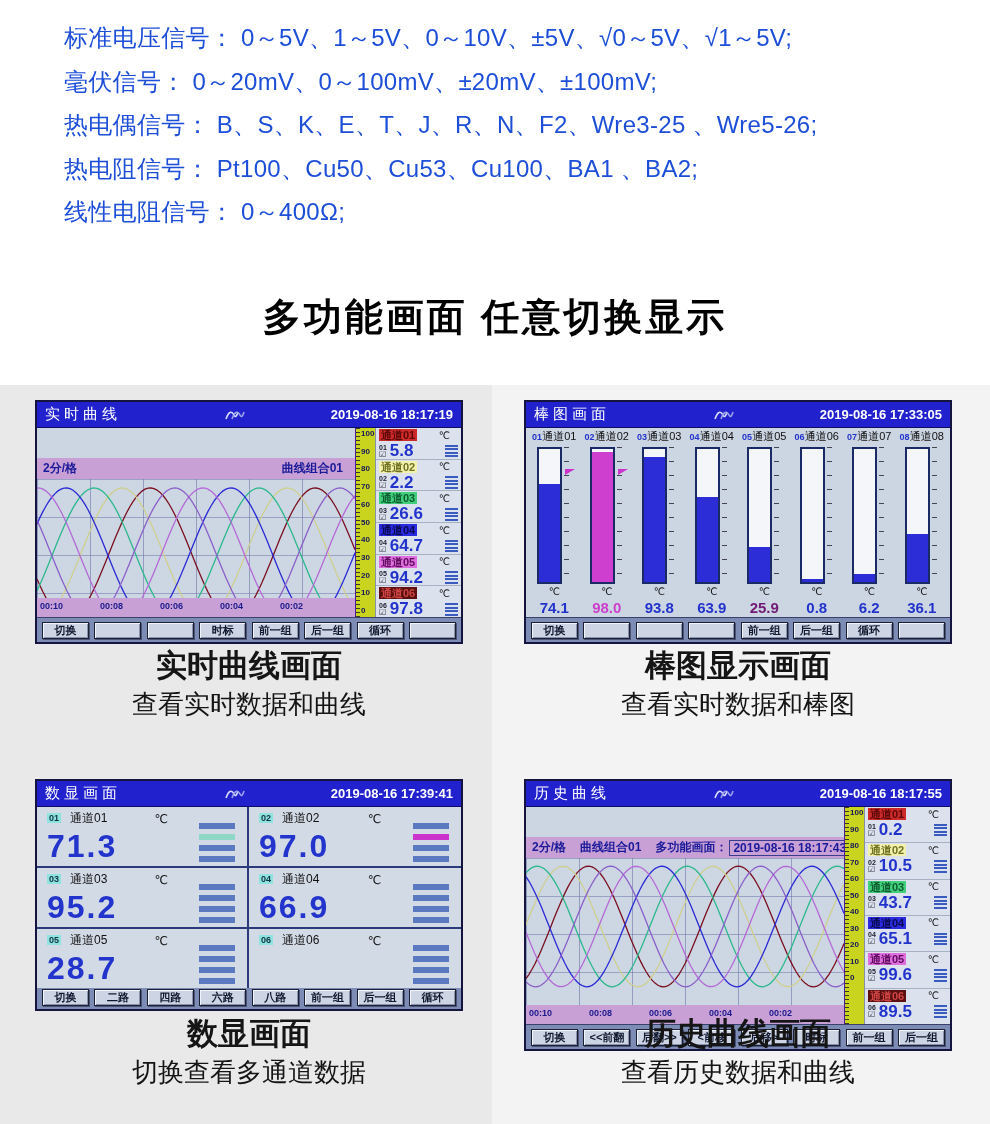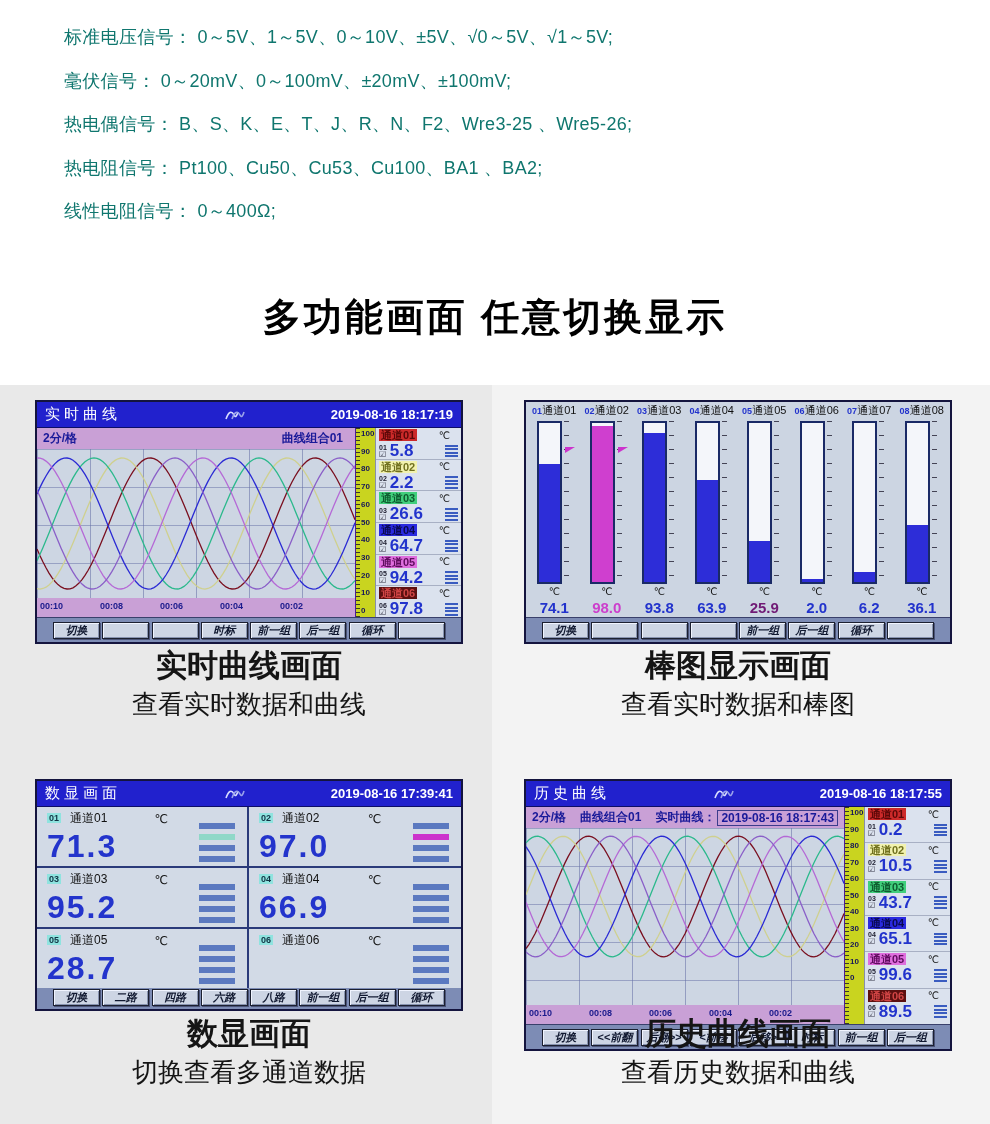--- a/index.html
+++ b/index.html
@@ -1,20 +1,20 @@
 <!DOCTYPE html>
 <html><head>
 <meta charset="utf-8">
 <style>
   * { margin:0; padding:0; box-sizing:border-box; }
   html,body { width:990px; height:1124px; background:#ffffff; font-family:"Liberation Sans","DejaVu Sans",sans-serif; position:relative; overflow:hidden; }
 
   
   .spec-block { position:absolute; left:64px; top:16px; }
-  .spec-line { font-size:18px; color:#0f766e; line-height:43.5px; letter-spacing:0.3px; white-space:nowrap; }
+  .spec-line { font-size:24px; color:#1d4ed8; line-height:43.5px; letter-spacing:0.3px; white-space:nowrap; }
 
   .main-heading { position:absolute; top:292px; left:0; width:990px; text-align:center; font-size:38px; font-weight:bold; color:#000; letter-spacing:3px; }
 
   
   .bg-left  { position:absolute; top:385px; left:0;     width:492px; height:739px; background:#e9e9e9; }
   .bg-right { position:absolute; top:385px; left:492px; width:498px; height:739px; background:#f3f3f3; }
 
   
   .device { position:absolute; width:428px; border:2px solid #14143e; background:#ccd5e2; display:flex; flex-direction:column; }
   #panel-realtime { left:35px;  top:400px; height:244px; }
@@ -23,21 +23,21 @@
   #panel-history  { left:524px; top:779px; height:272px; }
 
   .dev-header { height:26px; background:#2121cd; border-bottom:1px solid #0d0d66; display:flex; align-items:center; padding:0 8px; color:#fff; position:relative; flex:0 0 26px; }
   .dev-title { font-size:15px; letter-spacing:4px; }
   .dev-logo { position:absolute; left:44%; top:5px; }
   .dev-time { margin-left:auto; font-size:13px; font-weight:bold; white-space:nowrap; }
 
   .dev-body { flex:1; display:flex; min-height:0; }
 
   
-  .plot-col { flex:1; display:flex; flex-direction:column; min-width:0; }
+  .plot-col { flex:1; display:flex; flex-direction:column; min-width:0;margin-top:30px; }
   .plot-top { height:21px; flex:0 0 21px; background:#c9a0d6; display:flex; align-items:center; padding:0 6px; font-size:12px; font-weight:bold; color:#1a1a99; white-space:nowrap; }
   .plot-top .grp { margin-left:auto; margin-right:6px; }
   .pt-gap { margin-left:14px; }
   .recall-box { border:1px solid #3c3c8c; padding:0 3px; margin-left:2px; }
   .plot-area { flex:1; position:relative; overflow:hidden; background:#cdd6e3;
     background-image:
       repeating-linear-gradient(to right, rgba(100,110,165,.55) 0 1px, transparent 1px 53px),
       repeating-linear-gradient(to bottom, rgba(100,110,165,.5) 0 1px, transparent 1px 38px); }
   .curves { position:absolute; left:0; top:0; }
   .plot-bottom { height:19px; flex:0 0 19px; background:#c9a0d6; position:relative; }
@@ -56,21 +56,21 @@
   .chan-unit { margin-left:auto; margin-right:8px; font-size:10px; color:#111; }
   .chan-val-row { display:flex; align-items:center; }
   .chan-idx { display:flex; flex-direction:column; line-height:1; }
   .idx-num { font-size:7px; font-weight:bold; color:#223; }
   .idx-chk { font-size:8px; color:#334; }
   .chan-value { font-size:17px; font-weight:bold; color:#2233cc; margin-left:3px; white-space:nowrap; }
   .chan-menu { margin-left:auto; width:13px; }
   .chan-menu span { display:block; height:2px; background:#3a5cc0; margin:1.5px 0; }
 
   
-  .btn-bar { height:25px; flex:0 0 25px; background:#7d8cb5; border-top:1px solid #39406b; display:flex; align-items:center; justify-content:space-between; padding:0 16px;font-style:italic; }
+  .btn-bar { height:25px; flex:0 0 25px; background:#7d8cb5; border-top:1px solid #39406b; display:flex; align-items:center; justify-content:space-between; padding:0 5px; }
   .dev-btn { width:47px; height:17px; background:#cdd5e4; border:1px solid #1c2030;
     box-shadow:inset 1px 1px 0 #f0f4ff, inset -1px -1px 0 #8893b0, 1px 1px 0 #4a5378;
     font-size:11px; font-weight:bold; color:#101830; display:flex; align-items:center; justify-content:center; white-space:nowrap; overflow:hidden; }
 
   
   .bar-body { flex:1; display:flex; padding:0 2px; min-height:0; }
   .bar-slot { flex:1; display:flex; flex-direction:column; align-items:center; min-width:0; }
   .bar-label { height:17px; flex:0 0 17px; white-space:nowrap; display:flex; align-items:center; }
   .bar-label .bnum { font-size:9px; font-weight:bold; color:#2233cc; }
   .bar-label .bname { font-size:11px; color:#101010; }
@@ -292,20 +292,30 @@
       <div class="dev-btn"></div>
       <div class="dev-btn">时标</div>
       <div class="dev-btn">前一组</div>
       <div class="dev-btn">后一组</div>
       <div class="dev-btn">循环</div>
       <div class="dev-btn"></div>
     </div>
 </div>
 
 <div class="device" id="panel-bar">
+  <div class="dev-header">
+    <span class="dev-title">棒图画面</span>
+    <span class="dev-logo">
+      <svg width="26" height="15" viewBox="0 0 26 15">
+          <path d="M2 12 Q6 1 10 8 Q12 12 14 5" stroke="#d8dcff" fill="none" stroke-width="1.6"></path>
+          <path d="M8 12 Q12 1 16 8 Q18 12 20 5" stroke="#9aa2ea" fill="none" stroke-width="1.6"></path>
+        </svg>
+    </span>
+    <span class="dev-time">2019-08-16 17:33:05</span>
+  </div>
   <div class="bar-body" id="bars-bar">
       <div class="bar-slot">
         <div class="bar-label">
           <span class="bnum">01</span>
           <span class="bname">通道01</span>
         </div>
         <div class="bar-wrap">
           <div class="bar-outline">
             <div class="bar-fill" style="height: 74%; background: rgb(45, 45, 216);"></div>
           </div>
@@ -377,21 +387,21 @@
           <span class="bnum">06</span>
           <span class="bname">通道06</span>
         </div>
         <div class="bar-wrap">
           <div class="bar-outline">
             <div class="bar-fill" style="height: 2%; background: rgb(45, 45, 216);"></div>
           </div>
           <div class="bar-ticks"></div>
         </div>
         <div class="bar-unit">℃</div>
-        <div class="bar-value" style="color: rgb(34, 51, 204);">2.0</div>
+        <div class="bar-value" style="color: rgb(34, 51, 204);">0.8</div>
       </div>
       <div class="bar-slot">
         <div class="bar-label">
           <span class="bnum">07</span>
           <span class="bname">通道07</span>
         </div>
         <div class="bar-wrap">
           <div class="bar-outline">
             <div class="bar-fill" style="height: 6%; background: rgb(45, 45, 216);"></div>
           </div>
@@ -544,21 +554,21 @@
           <path d="M8 12 Q12 1 16 8 Q18 12 20 5" stroke="#9aa2ea" fill="none" stroke-width="1.6"></path>
         </svg>
     </span>
     <span class="dev-time">2019-08-16 18:17:55</span>
   </div>
   <div class="dev-body">
     <div class="plot-col">
       <div class="plot-top">
         <span>2分/格</span>
         <span class="pt-gap">曲线组合01</span>
-        <span class="pt-gap">实时曲线：</span>
+        <span class="pt-gap">多功能画面：</span>
         <span class="recall-box">2019-08-16 18:17:43</span>
       </div>
       <div class="plot-area">
         <svg class="curves" id="curves-history" width="318" height="137" viewBox="0 0 318 137">
             <path d="M0 120.5 L3 116.3 L6 111.3 L9 105.7 L12 99.4 L15 92.7 L18 85.6 L21 78.2 L24 70.7 L27 63.1 L30 55.6 L33 48.4 L36 41.4 L39 34.9 L42 28.9 L45 23.5 L48 18.8 L51 14.9 L54 11.9 L57 9.7 L60 8.5 L63 8.2 L66 8.9 L69 10.5 L72 13.1 L75 16.5 L78 20.7 L81 25.7 L84 31.3 L87 37.6 L90 44.3 L93 51.4 L96 58.8 L99 66.3 L102 73.9 L105 81.4 L108 88.6 L111 95.6 L114 102.1 L117 108.1 L120 113.5 L123 118.2 L126 122.1 L129 125.1 L132 127.3 L135 128.5 L138 128.8 L141 128.1 L144 126.5 L147 123.9 L150 120.5 L153 116.3 L156 111.3 L159 105.7 L162 99.4 L165 92.7 L168 85.6 L171 78.2 L174 70.7 L177 63.1 L180 55.6 L183 48.4 L186 41.4 L189 34.9 L192 28.9 L195 23.5 L198 18.8 L201 14.9 L204 11.9 L207 9.7 L210 8.5 L213 8.2 L216 8.9 L219 10.5 L222 13.1 L225 16.5 L228 20.7 L231 25.7 L234 31.3 L237 37.6 L240 44.3 L243 51.4 L246 58.8 L249 66.3 L252 73.9 L255 81.4 L258 88.6 L261 95.6 L264 102.1 L267 108.1 L270 113.5 L273 118.2 L276 122.1 L279 125.1 L282 127.3 L285 128.5 L288 128.8 L291 128.1 L294 126.5 L297 123.9 L300 120.5 L303 116.3 L306 111.3 L309 105.7 L312 99.4 L315 92.7 L318 85.6" stroke="#7a0f1f" fill="none" stroke-width="1.3"></path>
             <path d="M0 66.8 L3 59.2 L6 51.9 L9 44.7 L12 38.0 L15 31.7 L18 26.0 L21 21.0 L24 16.7 L27 13.3 L30 10.7 L33 9.0 L36 8.3 L39 8.5 L42 9.6 L45 11.7 L48 14.7 L51 18.5 L54 23.2 L57 28.5 L60 34.5 L63 41.0 L66 47.9 L69 55.2 L72 62.6 L75 70.2 L78 77.8 L81 85.1 L84 92.3 L87 99.0 L90 105.3 L93 111.0 L96 116.0 L99 120.3 L102 123.7 L105 126.3 L108 128.0 L111 128.7 L114 128.5 L117 127.4 L120 125.3 L123 122.3 L126 118.5 L129 113.8 L132 108.5 L135 102.5 L138 96.0 L141 89.1 L144 81.8 L147 74.4 L150 66.8 L153 59.2 L156 51.9 L159 44.7 L162 38.0 L165 31.7 L168 26.0 L171 21.0 L174 16.7 L177 13.3 L180 10.7 L183 9.0 L186 8.3 L189 8.5 L192 9.6 L195 11.7 L198 14.7 L201 18.5 L204 23.2 L207 28.5 L210 34.5 L213 41.0 L216 47.9 L219 55.2 L222 62.6 L225 70.2 L228 77.8 L231 85.1 L234 92.3 L237 99.0 L240 105.3 L243 111.0 L246 116.0 L249 120.3 L252 123.7 L255 126.3 L258 128.0 L261 128.7 L264 128.5 L267 127.4 L270 125.3 L273 122.3 L276 118.5 L279 113.8 L282 108.5 L285 102.5 L288 96.0 L291 89.1 L294 81.8 L297 74.4 L300 66.8 L303 59.2 L306 51.9 L309 44.7 L312 38.0 L315 31.7 L318 26.0" stroke="#cfd08e" fill="none" stroke-width="1.3"></path>
             <path d="M0 14.8 L3 11.8 L6 9.7 L9 8.5 L12 8.2 L15 9.0 L18 10.6 L21 13.2 L24 16.6 L27 20.8 L30 25.8 L33 31.5 L36 37.8 L39 44.5 L42 51.6 L45 59.0 L48 66.5 L51 74.1 L54 81.6 L57 88.9 L60 95.8 L63 102.3 L66 108.3 L69 113.7 L72 118.3 L75 122.2 L78 125.2 L81 127.3 L84 128.5 L87 128.8 L90 128.0 L93 126.4 L96 123.8 L99 120.4 L102 116.2 L105 111.2 L108 105.5 L111 99.2 L114 92.5 L117 85.4 L120 78.0 L123 70.5 L126 62.9 L129 55.4 L132 48.1 L135 41.2 L138 34.7 L141 28.7 L144 23.3 L147 18.7 L150 14.8 L153 11.8 L156 9.7 L159 8.5 L162 8.2 L165 9.0 L168 10.6 L171 13.2 L174 16.6 L177 20.8 L180 25.8 L183 31.5 L186 37.8 L189 44.5 L192 51.6 L195 59.0 L198 66.5 L201 74.1 L204 81.6 L207 88.9 L210 95.8 L213 102.3 L216 108.3 L219 113.7 L222 118.3 L225 122.2 L228 125.2 L231 127.3 L234 128.5 L237 128.8 L240 128.0 L243 126.4 L246 123.8 L249 120.4 L252 116.2 L255 111.2 L258 105.5 L261 99.2 L264 92.5 L267 85.4 L270 78.0 L273 70.5 L276 62.9 L279 55.4 L282 48.1 L285 41.2 L288 34.7 L291 28.7 L294 23.3 L297 18.7 L300 14.8 L303 11.8 L306 9.7 L309 8.5 L312 8.2 L315 9.0 L318 10.6" stroke="#2bb98c" fill="none" stroke-width="1.3"></path>
             <path d="M0 18.7 L3 23.3 L6 28.7 L9 34.7 L12 41.2 L15 48.1 L18 55.4 L21 62.9 L24 70.4 L27 78.0 L30 85.4 L33 92.5 L36 99.2 L39 105.5 L42 111.2 L45 116.2 L48 120.4 L51 123.8 L54 126.4 L57 128.0 L60 128.8 L63 128.5 L66 127.3 L69 125.2 L72 122.2 L75 118.3 L78 113.7 L81 108.3 L84 102.3 L87 95.8 L90 88.9 L93 81.6 L96 74.1 L99 66.6 L102 59.0 L105 51.6 L108 44.5 L111 37.8 L114 31.5 L117 25.8 L120 20.8 L123 16.6 L126 13.2 L129 10.6 L132 9.0 L135 8.2 L138 8.5 L141 9.7 L144 11.8 L147 14.8 L150 18.7 L153 23.3 L156 28.7 L159 34.7 L162 41.2 L165 48.1 L168 55.4 L171 62.9 L174 70.4 L177 78.0 L180 85.4 L183 92.5 L186 99.2 L189 105.5 L192 111.2 L195 116.2 L198 120.4 L201 123.8 L204 126.4 L207 128.0 L210 128.8 L213 128.5 L216 127.3 L219 125.2 L222 122.2 L225 118.3 L228 113.7 L231 108.3 L234 102.3 L237 95.8 L240 88.9 L243 81.6 L246 74.1 L249 66.6 L252 59.0 L255 51.6 L258 44.5 L261 37.8 L264 31.5 L267 25.8 L270 20.8 L273 16.6 L276 13.2 L279 10.6 L282 9.0 L285 8.2 L288 8.5 L291 9.7 L294 11.8 L297 14.8 L300 18.7 L303 23.3 L306 28.7 L309 34.7 L312 41.2 L315 48.1 L318 55.4" stroke="#2a2ad4" fill="none" stroke-width="1.3"></path>
             <path d="M0 74.3 L3 81.8 L6 89.1 L9 96.0 L12 102.5 L15 108.5 L18 113.8 L21 118.4 L24 122.3 L27 125.3 L30 127.4 L33 128.5 L36 128.7 L39 128.0 L42 126.3 L45 123.8 L48 120.3 L51 116.0 L54 111.0 L57 105.3 L60 99.1 L63 92.3 L66 85.2 L69 77.8 L72 70.2 L75 62.7 L78 55.2 L81 47.9 L84 41.0 L87 34.5 L90 28.5 L93 23.2 L96 18.6 L99 14.7 L102 11.7 L105 9.6 L108 8.5 L111 8.3 L114 9.0 L117 10.7 L120 13.2 L123 16.7 L126 21.0 L129 26.0 L132 31.7 L135 37.9 L138 44.7 L141 51.8 L144 59.2 L147 66.8 L150 74.3 L153 81.8 L156 89.1 L159 96.0 L162 102.5 L165 108.5 L168 113.8 L171 118.4 L174 122.3 L177 125.3 L180 127.4 L183 128.5 L186 128.7 L189 128.0 L192 126.3 L195 123.8 L198 120.3 L201 116.0 L204 111.0 L207 105.3 L210 99.1 L213 92.3 L216 85.2 L219 77.8 L222 70.2 L225 62.7 L228 55.2 L231 47.9 L234 41.0 L237 34.5 L240 28.5 L243 23.2 L246 18.6 L249 14.7 L252 11.7 L255 9.6 L258 8.5 L261 8.3 L264 9.0 L267 10.7 L270 13.2 L273 16.7 L276 21.0 L279 26.0 L282 31.7 L285 37.9 L288 44.7 L291 51.8 L294 59.2 L297 66.8 L300 74.3 L303 81.8 L306 89.1 L309 96.0 L312 102.5 L315 108.5 L318 113.8" stroke="#b569d6" fill="none" stroke-width="1.3"></path>
             <path d="M0 123.9 L3 126.5 L6 128.1 L9 128.8 L12 128.5 L15 127.3 L18 125.1 L21 122.1 L24 118.2 L27 113.5 L30 108.2 L33 102.2 L36 95.6 L39 88.7 L42 81.4 L45 73.9 L48 66.3 L51 58.8 L54 51.4 L57 44.3 L60 37.6 L63 31.3 L66 25.7 L69 20.7 L72 16.5 L75 13.1 L78 10.5 L81 8.9 L84 8.2 L87 8.5 L90 9.7 L93 11.9 L96 14.9 L99 18.8 L102 23.5 L105 28.8 L108 34.8 L111 41.4 L114 48.3 L117 55.6 L120 63.1 L123 70.7 L126 78.2 L129 85.6 L132 92.7 L135 99.4 L138 105.7 L141 111.3 L144 116.3 L147 120.5 L150 123.9 L153 126.5 L156 128.1 L159 128.8 L162 128.5 L165 127.3 L168 125.1 L171 122.1 L174 118.2 L177 113.5 L180 108.2 L183 102.2 L186 95.6 L189 88.7 L192 81.4 L195 73.9 L198 66.3 L201 58.8 L204 51.4 L207 44.3 L210 37.6 L213 31.3 L216 25.7 L219 20.7 L222 16.5 L225 13.1 L228 10.5 L231 8.9 L234 8.2 L237 8.5 L240 9.7 L243 11.9 L246 14.9 L249 18.8 L252 23.5 L255 28.8 L258 34.8 L261 41.4 L264 48.3 L267 55.6 L270 63.1 L273 70.7 L276 78.2 L279 85.6 L282 92.7 L285 99.4 L288 105.7 L291 111.3 L294 116.3 L297 120.5 L300 123.9 L303 126.5 L306 128.1 L309 128.8 L312 128.5 L315 127.3 L318 125.1" stroke="#8a5fc8" fill="none" stroke-width="1.3"></path>

